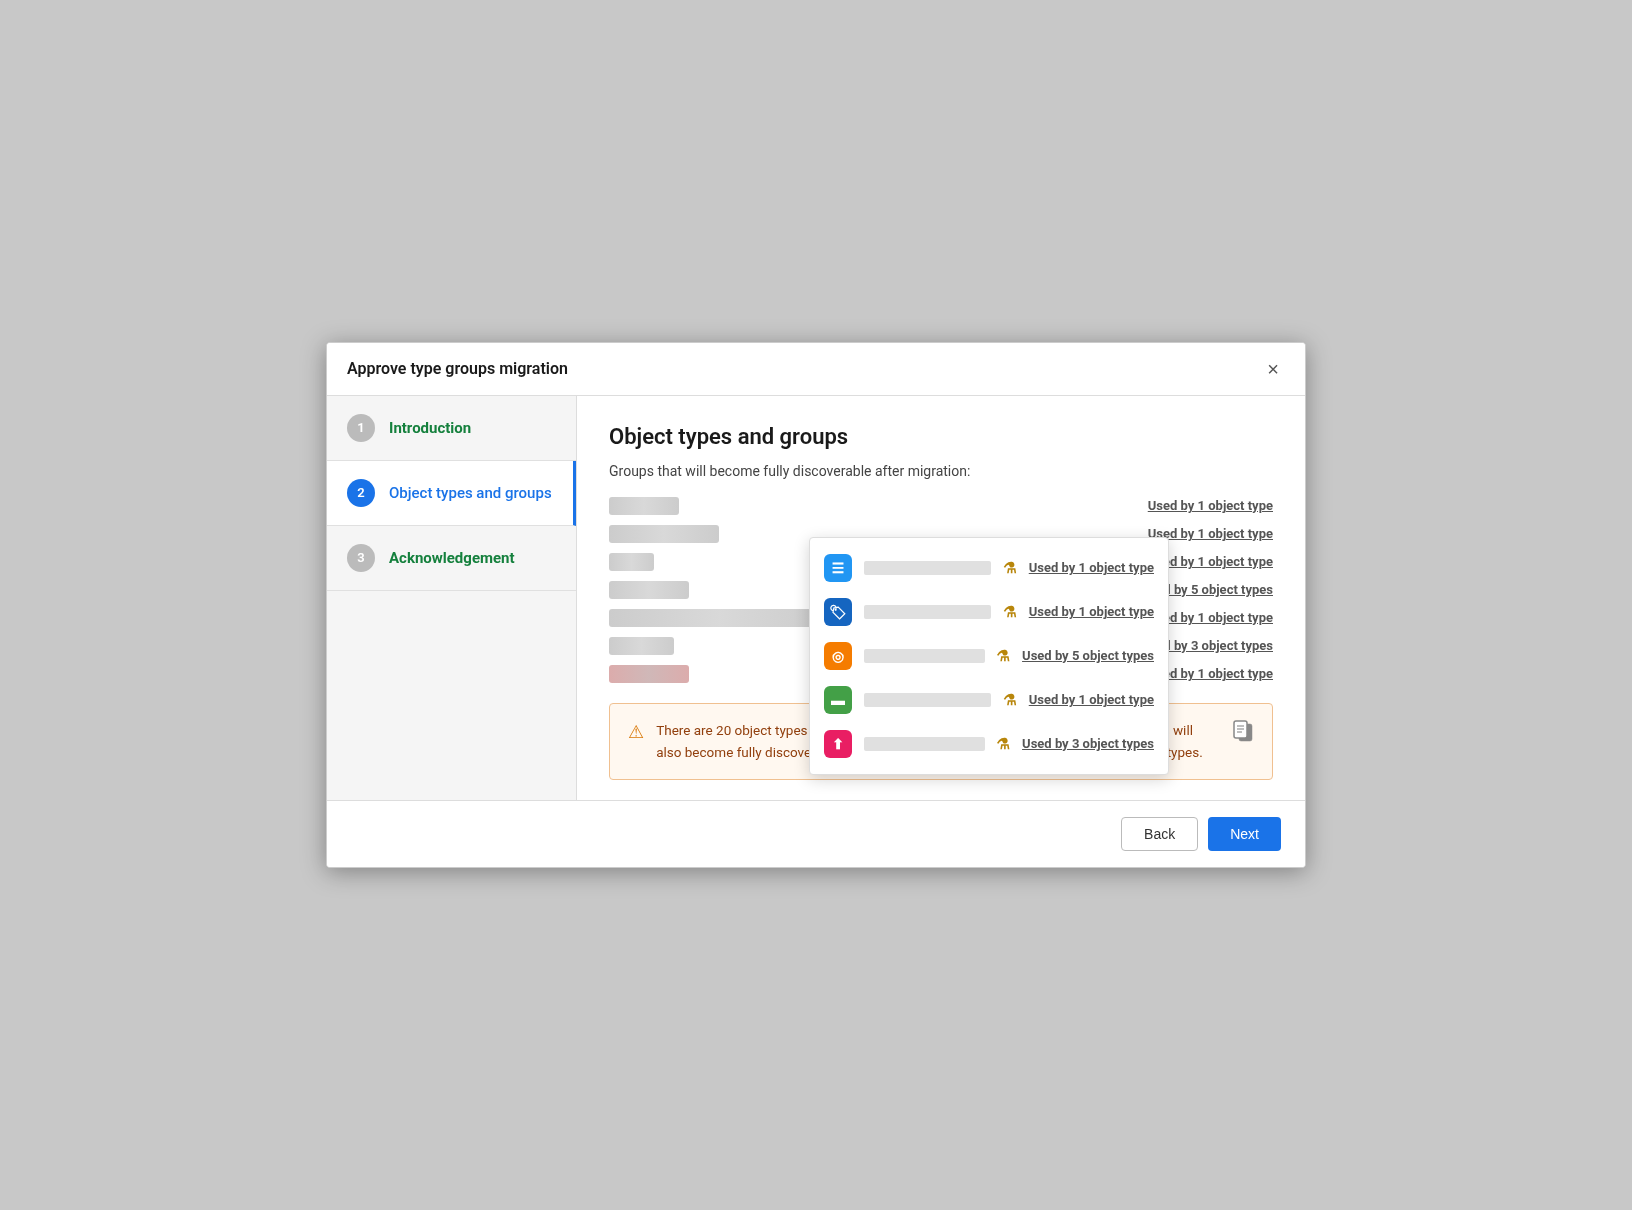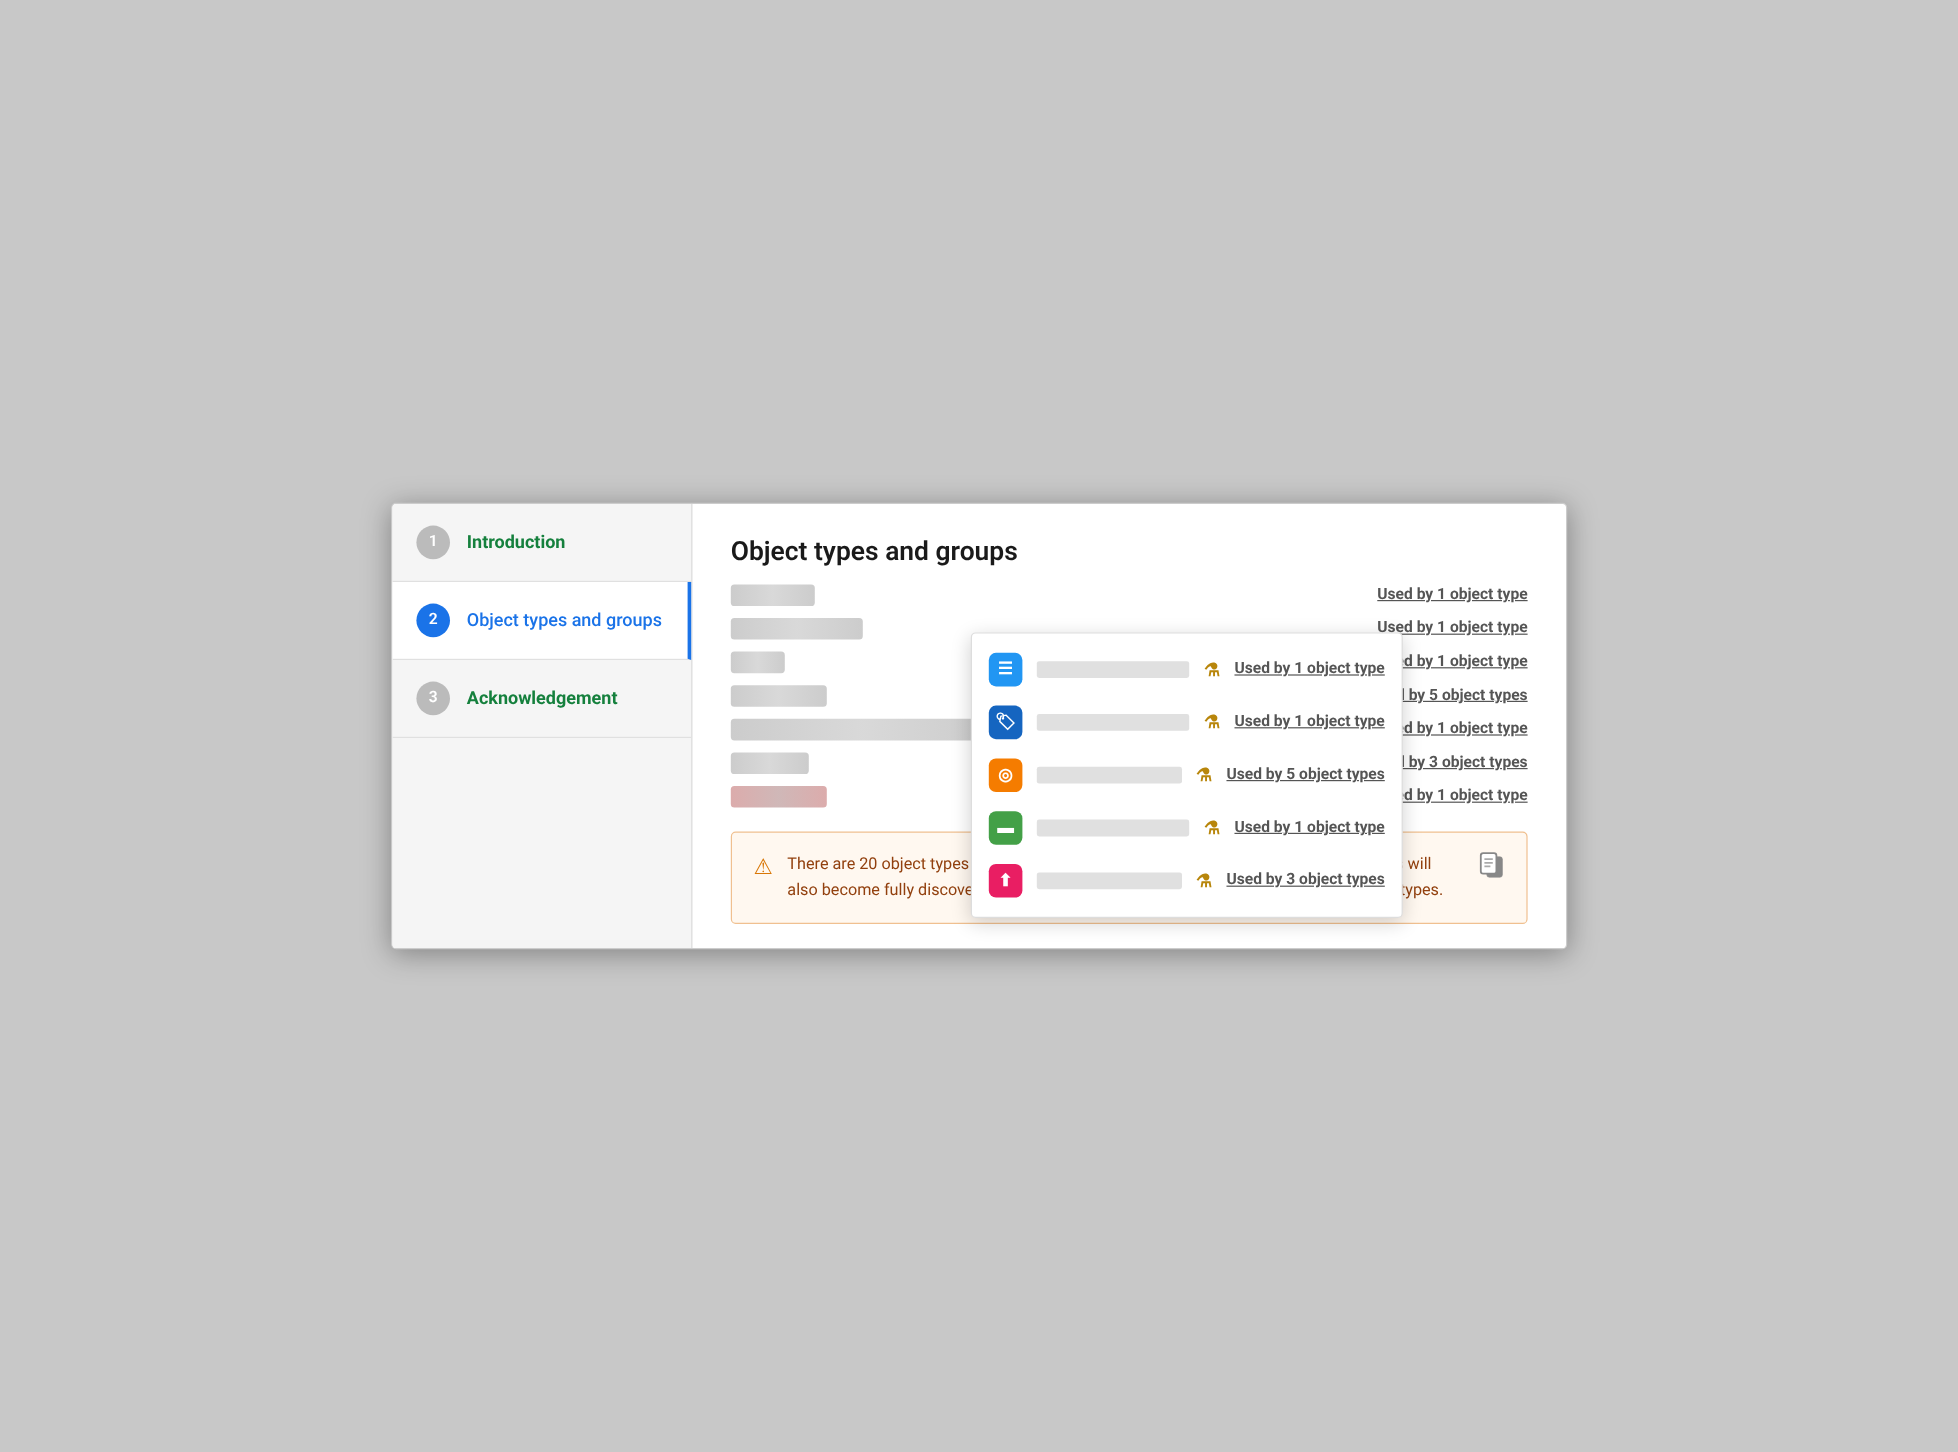--- a/index.html
+++ b/index.html
@@ -254,20 +254,24 @@
       background: linear-gradient(90deg, #bbb 0%, #ccc 50%, #bbb 100%);
       border-radius: 3px;
       opacity: 0.75;
     }
   </style>
 </head>
 <body>
 
 <div class="modal">
 
+  <div class="modal-header">
+    <span class="modal-title">Approve type groups migration</span>
+    <button class="close-btn">×</button>
+  </div>
 
   <div class="modal-body">
 
     <div class="sidebar">
       <div class="step-item">
         <div class="step-circle inactive">
           <span>1</span>
         </div>
         <span class="step-label inactive">Introduction</span>
       </div>
@@ -280,20 +284,21 @@
       <div class="step-item">
         <div class="step-circle inactive">
           <span>3</span>
         </div>
         <span class="step-label inactive">Acknowledgement</span>
       </div>
     </div>
 
     <div class="main-content">
       <div class="step-title">Object types and groups</div>
+      <div class="step-desc">Groups that will become fully discoverable after migration:</div>
 
       <div class="groups-list" style="position:relative;">
 
         <div class="group-row">
           <div class="blurred-bar" style="width:70px;"></div>
           <span style="margin-left:auto;" class="group-link">Used by 1 object type</span>
         </div>
 
         <div class="group-row">
           <div class="blurred-bar" style="width:110px;"></div>
@@ -373,13 +378,17 @@
             <rect x="2" y="1" width="13" height="17" rx="2" fill="#fff" stroke="#888" stroke-width="1.5"></rect>
             <line x1="5" y1="6" x2="12" y2="6" stroke="#aaa" stroke-width="1.5"></line>
             <line x1="5" y1="9" x2="12" y2="9" stroke="#aaa" stroke-width="1.5"></line>
             <line x1="5" y1="12" x2="10" y2="12" stroke="#aaa" stroke-width="1.5"></line>
           </svg>
         </button>
       </div>
     </div>
   </div>
 
+  <div class="modal-footer">
+    <button class="btn-back">Back</button>
+    <button class="btn-next">Next</button>
+  </div>
 </div>
 
 </body></html>

